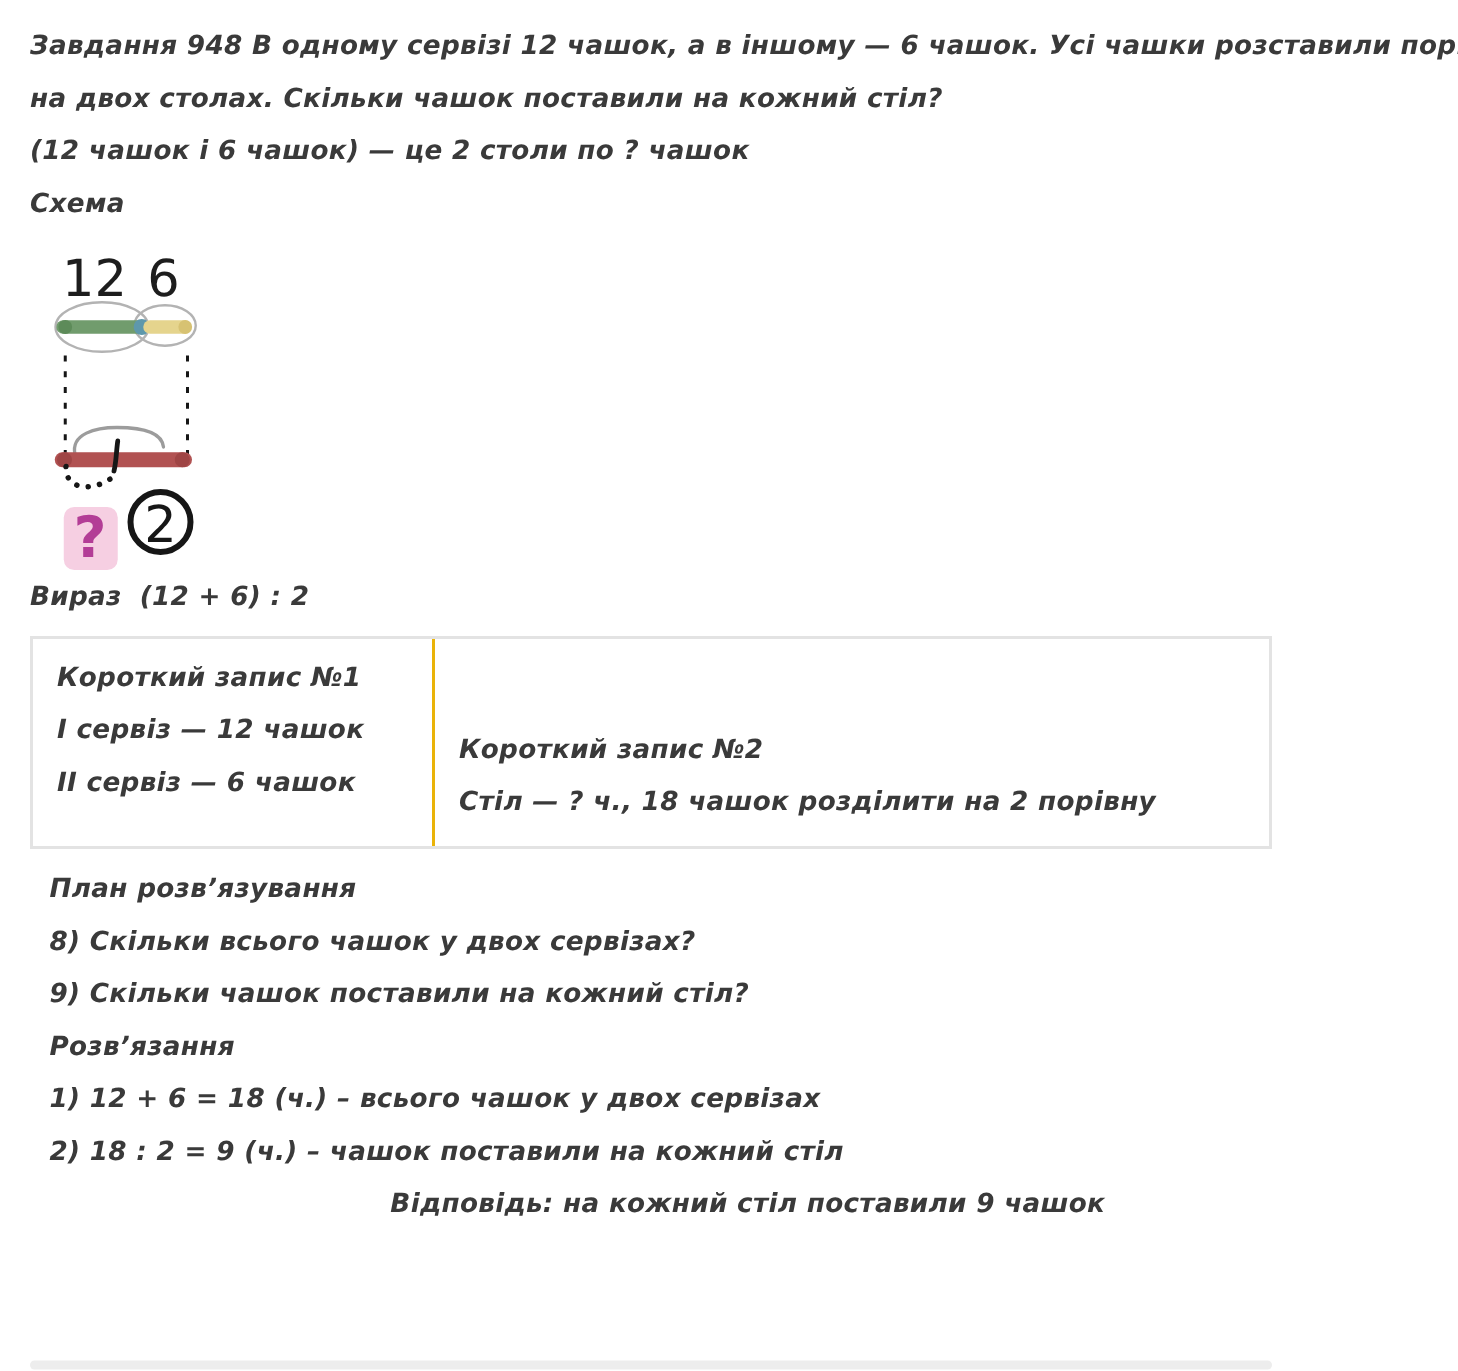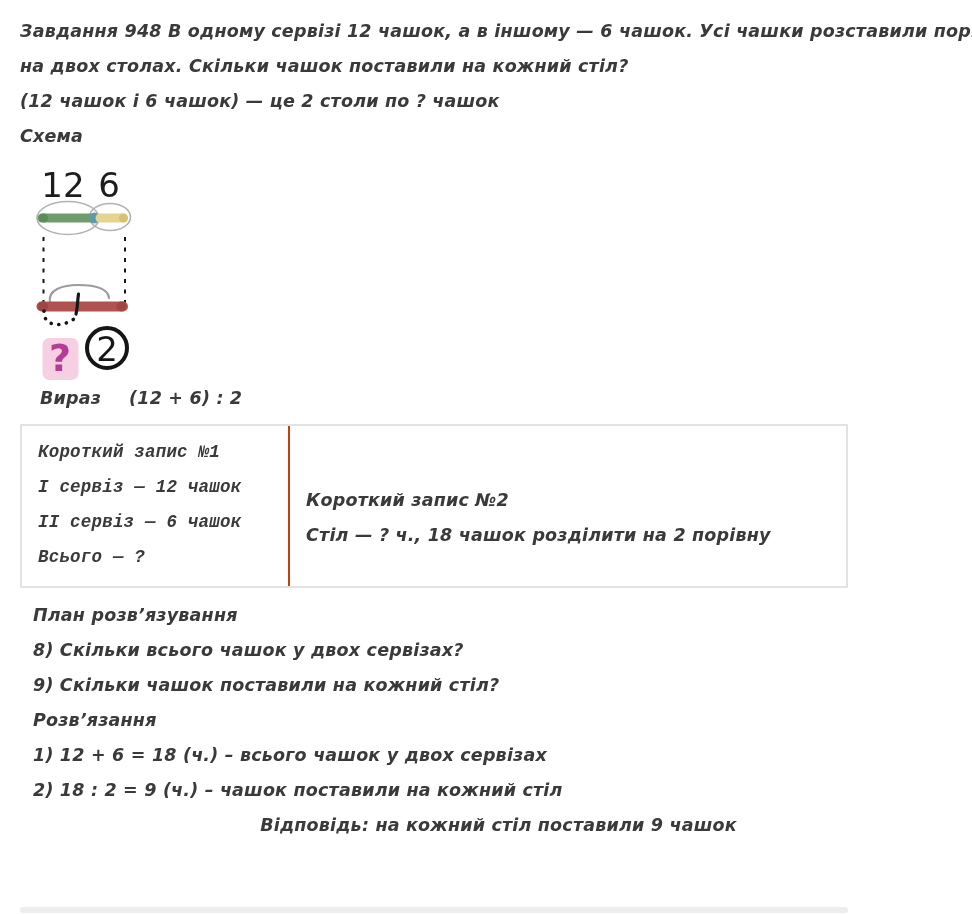--- a/index.html
+++ b/index.html
@@ -7,31 +7,30 @@
     width:972px;height:914px;position:relative;overflow:hidden;
     background:#ffffff;color:#3a3a3a;
     font-family:"DejaVu Sans", sans-serif;
   }
   .page{padding:14px 20px 0 20px;position:relative;}
   .hw{
     font-style:italic;font-weight:bold;
     font-size:17.5px;line-height:35px;
     letter-spacing:.2px;white-space:nowrap;margin:0;
   }
-  .expr-row{display:flex;gap:28px;margin-left:20px;}
+  .expr-row{display:flex;gap:12px;}
   .schema-svg{display:block;margin:5px 0 0 6px;}
   .short-table{
     margin-top:8px;width:828px;box-sizing:border-box;
     border:2px solid #e3e3e3;display:flex;background:#fff;
   }
   .short-table .col1{
     flex:0 0 268px;box-sizing:border-box;
-    border-right:2px solid #c2410c;
+    border-right:2px solid #eab308;
     padding:9px 16px 11px 16px;
-    font-family:Liberation Mono, monospace;
   }
   .short-table .col2{
     flex:1 1 auto;box-sizing:border-box;
     padding:9px 16px 11px 16px;
     margin-top:48px;
   }
   .answer-line{padding-left:12px;text-align:center;}
   .plan-block{margin-top:10px;margin-left:13px;}
   .bottom-strip{
     position:absolute;left:20px;top:907px;width:828px;height:6px;
@@ -86,21 +85,20 @@
   <p class="hw expr-row">
     <span>Вираз</span>
     <span>(12 + 6) : 2</span>
   </p>
 
   <div class="short-table">
     <div class="col1">
       <p class="hw">Короткий запис №1</p>
       <p class="hw">І сервіз — 12 чашок</p>
       <p class="hw">ІІ сервіз — 6 чашок</p>
-      <p class="hw">Всього — ?</p>
     </div>
     <div class="col2">
       <p class="hw">Короткий запис №2</p>
       <p class="hw">Стіл — ? ч., 18 чашок розділити на 2 порівну</p>
     </div>
   </div>
 
   <div class="plan-block">
     <p class="hw">План розв’язування</p>
     <p class="hw">8) Скільки всього чашок у двох сервізах?</p>

